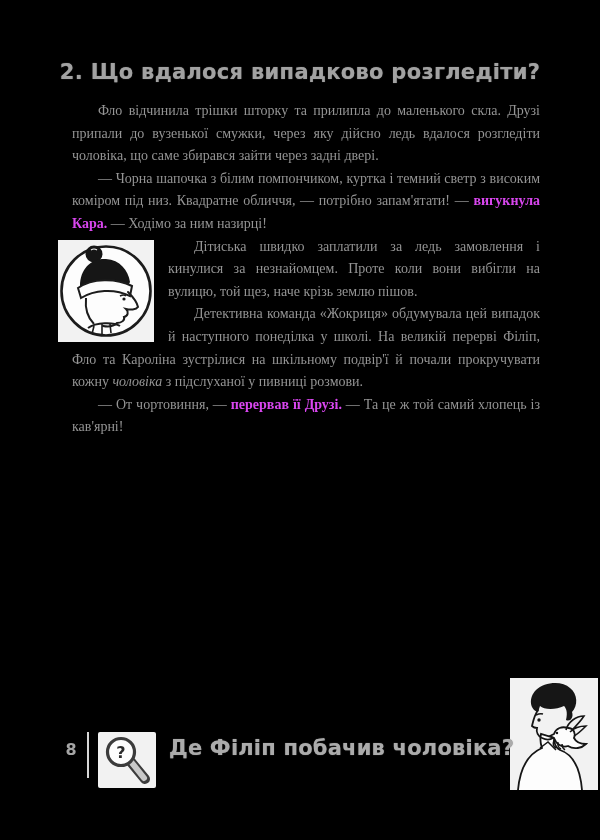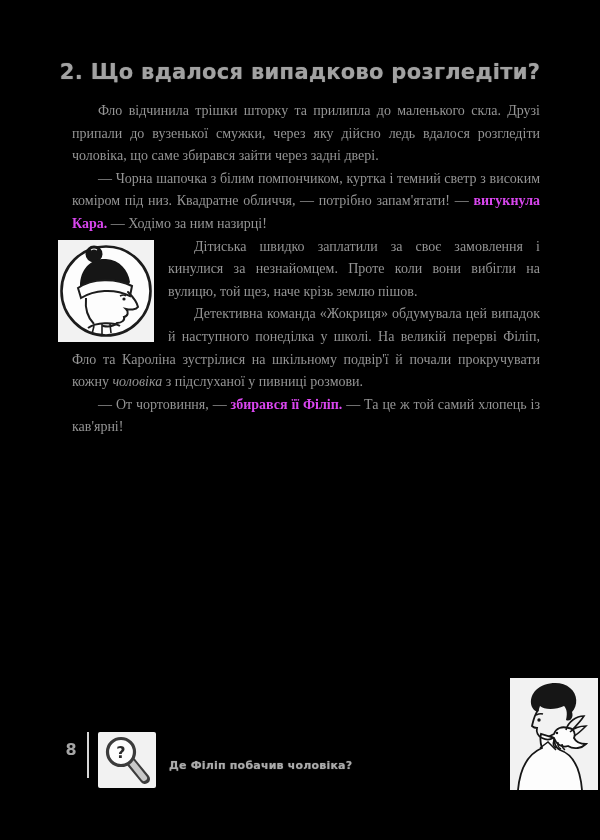--- a/index.html
+++ b/index.html
@@ -16,21 +16,21 @@
   .portrait-figure{float:left;width:96px;height:102px;margin:4px 14px 6px -14px;
                    background:#f2f2f2;}
   .boy-figure{position:absolute;left:470px;top:662px;width:88px;height:112px;
               background:#f2f2f2;}
   .footer{position:absolute;left:62px;top:732px;display:flex;align-items:flex-start;}
   .page-num{font-family:"DejaVu Sans","Liberation Sans",sans-serif;font-weight:bold;
             font-size:16px;color:#a5a5a5;margin-top:8px;width:18px;text-align:center;}
   .divider{width:2px;height:46px;background:#d6d6d6;margin:0 9px 0 7px;}
   .mag-box{width:58px;height:56px;background:#f2f2f2;border-radius:2px;}
   .question{font-family:"DejaVu Sans","Liberation Sans",sans-serif;font-weight:bold;
-            font-size:11px;color:#ababab;margin:27px 0 0 13px;letter-spacing:.2px;
+            font-size:21px;color:#ababab;margin:4px 0 0 13px;letter-spacing:.2px;
             text-shadow:0 0 1px #6d6d6d;}
   figure{padding:0;}
 </style>
 </head>
 <body>
 
 <div class="page">
 
   <div class="title">2. Що вдалося випадково розгледіти?</div>
 
@@ -50,23 +50,23 @@
         <path d="M70,52 C74,56 79,62 80,67 C78,70 72,70 68,69 C71,72 70,76 66,77 C67,80 64,83 59,83 C56,86 50,87 45,86" fill="none" stroke="#1c1c1c" stroke-width="2" stroke-linecap="round"></path>
         <path d="M62,56 q4,-2 6,0" fill="none" stroke="#1c1c1c" stroke-width="1.6"></path>
         <circle cx="66" cy="59" r="1.6" fill="#1c1c1c"></circle>
         <path d="M28,58 C27,68 30,78 36,84" fill="none" stroke="#1c1c1c" stroke-width="2"></path>
         <path d="M30,88 C38,82 56,82 62,86" fill="none" stroke="#1c1c1c" stroke-width="2"></path>
         <path d="M36,86 L34,94 M44,84 L44,94 M52,84 L53,93" stroke="#1c1c1c" stroke-width="1.6"></path>
       </svg>
     </figure>
 
     <div id="para-slot-2">
-        <p class="para">Дітиська швидко заплатили за своє замовлення і кинулися за незнайомцем. Проте коли вони вибігли на вулицю, той щез, наче крізь землю пішов.</p>
+        <p class="para">Дітиська швидко заплатили за ледь замовлення і кинулися за незнайомцем. Проте коли вони вибігли на вулицю, той щез, наче крізь землю пішов.</p>
         <p class="para">Детективна команда «Жокриця» обдумувала цей випадок й наступного понеділка у школі. На великій перерві Філіп, Фло та Кароліна зустрілися на шкільному подвір'ї й почали прокручувати кожну <i>чоловіка</i> з підслуханої у пивниці розмови.</p>
-        <p class="para">— От чортовиння, — <b>збирався її Філіп.</b> — Та це ж той самий хлопець із кав'ярні!</p>
+        <p class="para">— От чортовиння, — <b>перервав її Друзі.</b> — Та це ж той самий хлопець із кав'ярні!</p>
       </div>
   </div>
 
   <figure class="boy-figure">
     <svg viewBox="0 0 88 112" width="88" height="112">
       <path d="M8,112 C10,90 18,76 32,70 C30,64 30,60 31,56 L44,60 C44,66 46,70 50,72 C62,76 70,88 72,112" fill="#fdfdfd" stroke="#161616" stroke-width="1.8"></path>
       <path d="M28,34 C20,32 18,20 26,12 C34,4 52,2 60,10 C68,16 68,28 62,34 C64,40 60,44 56,42 C58,34 56,30 54,28 C46,32 34,32 30,28 Z" fill="#161616"></path>
       <path d="M28,32 C24,38 23,44 22,48 C24,50 26,50 27,50 C26,54 28,58 32,60 C36,62 40,62 43,60" fill="none" stroke="#161616" stroke-width="1.8" stroke-linecap="round"></path>
       <circle cx="29" cy="42" r="1.7" fill="#161616"></circle>
       <path d="M26,37 q4,-2 7,-1" fill="none" stroke="#161616" stroke-width="1.5"></path>

